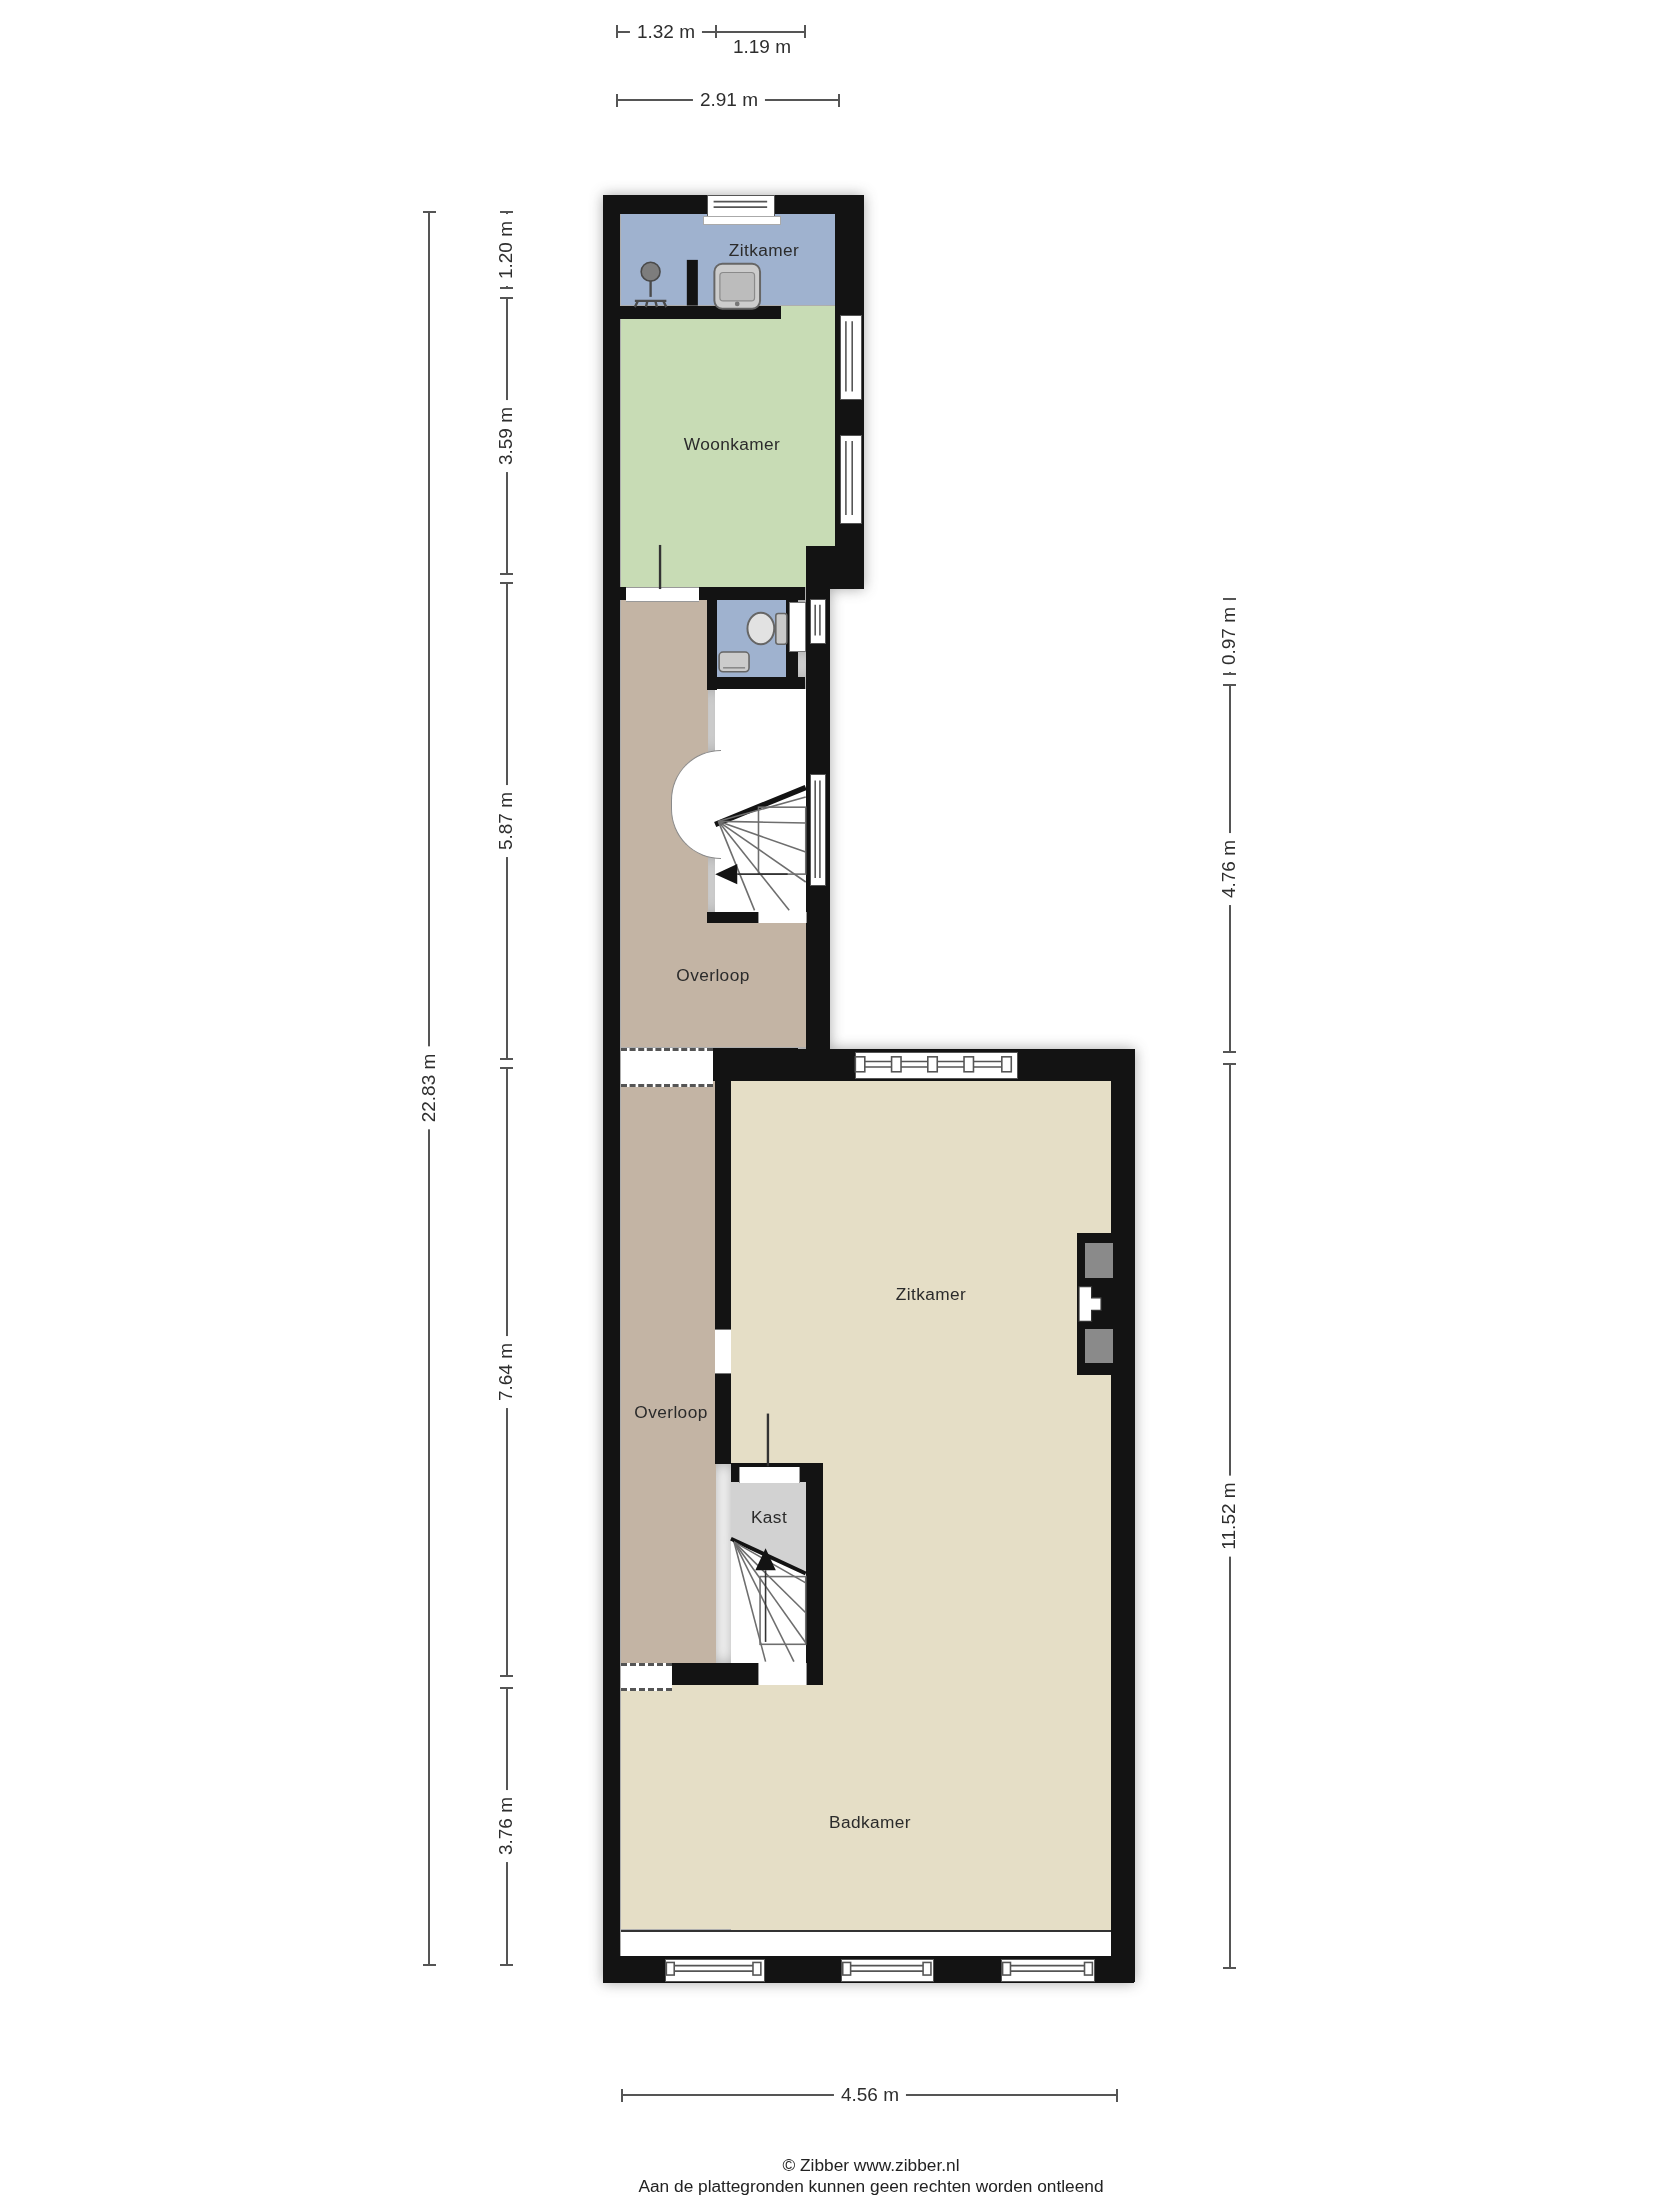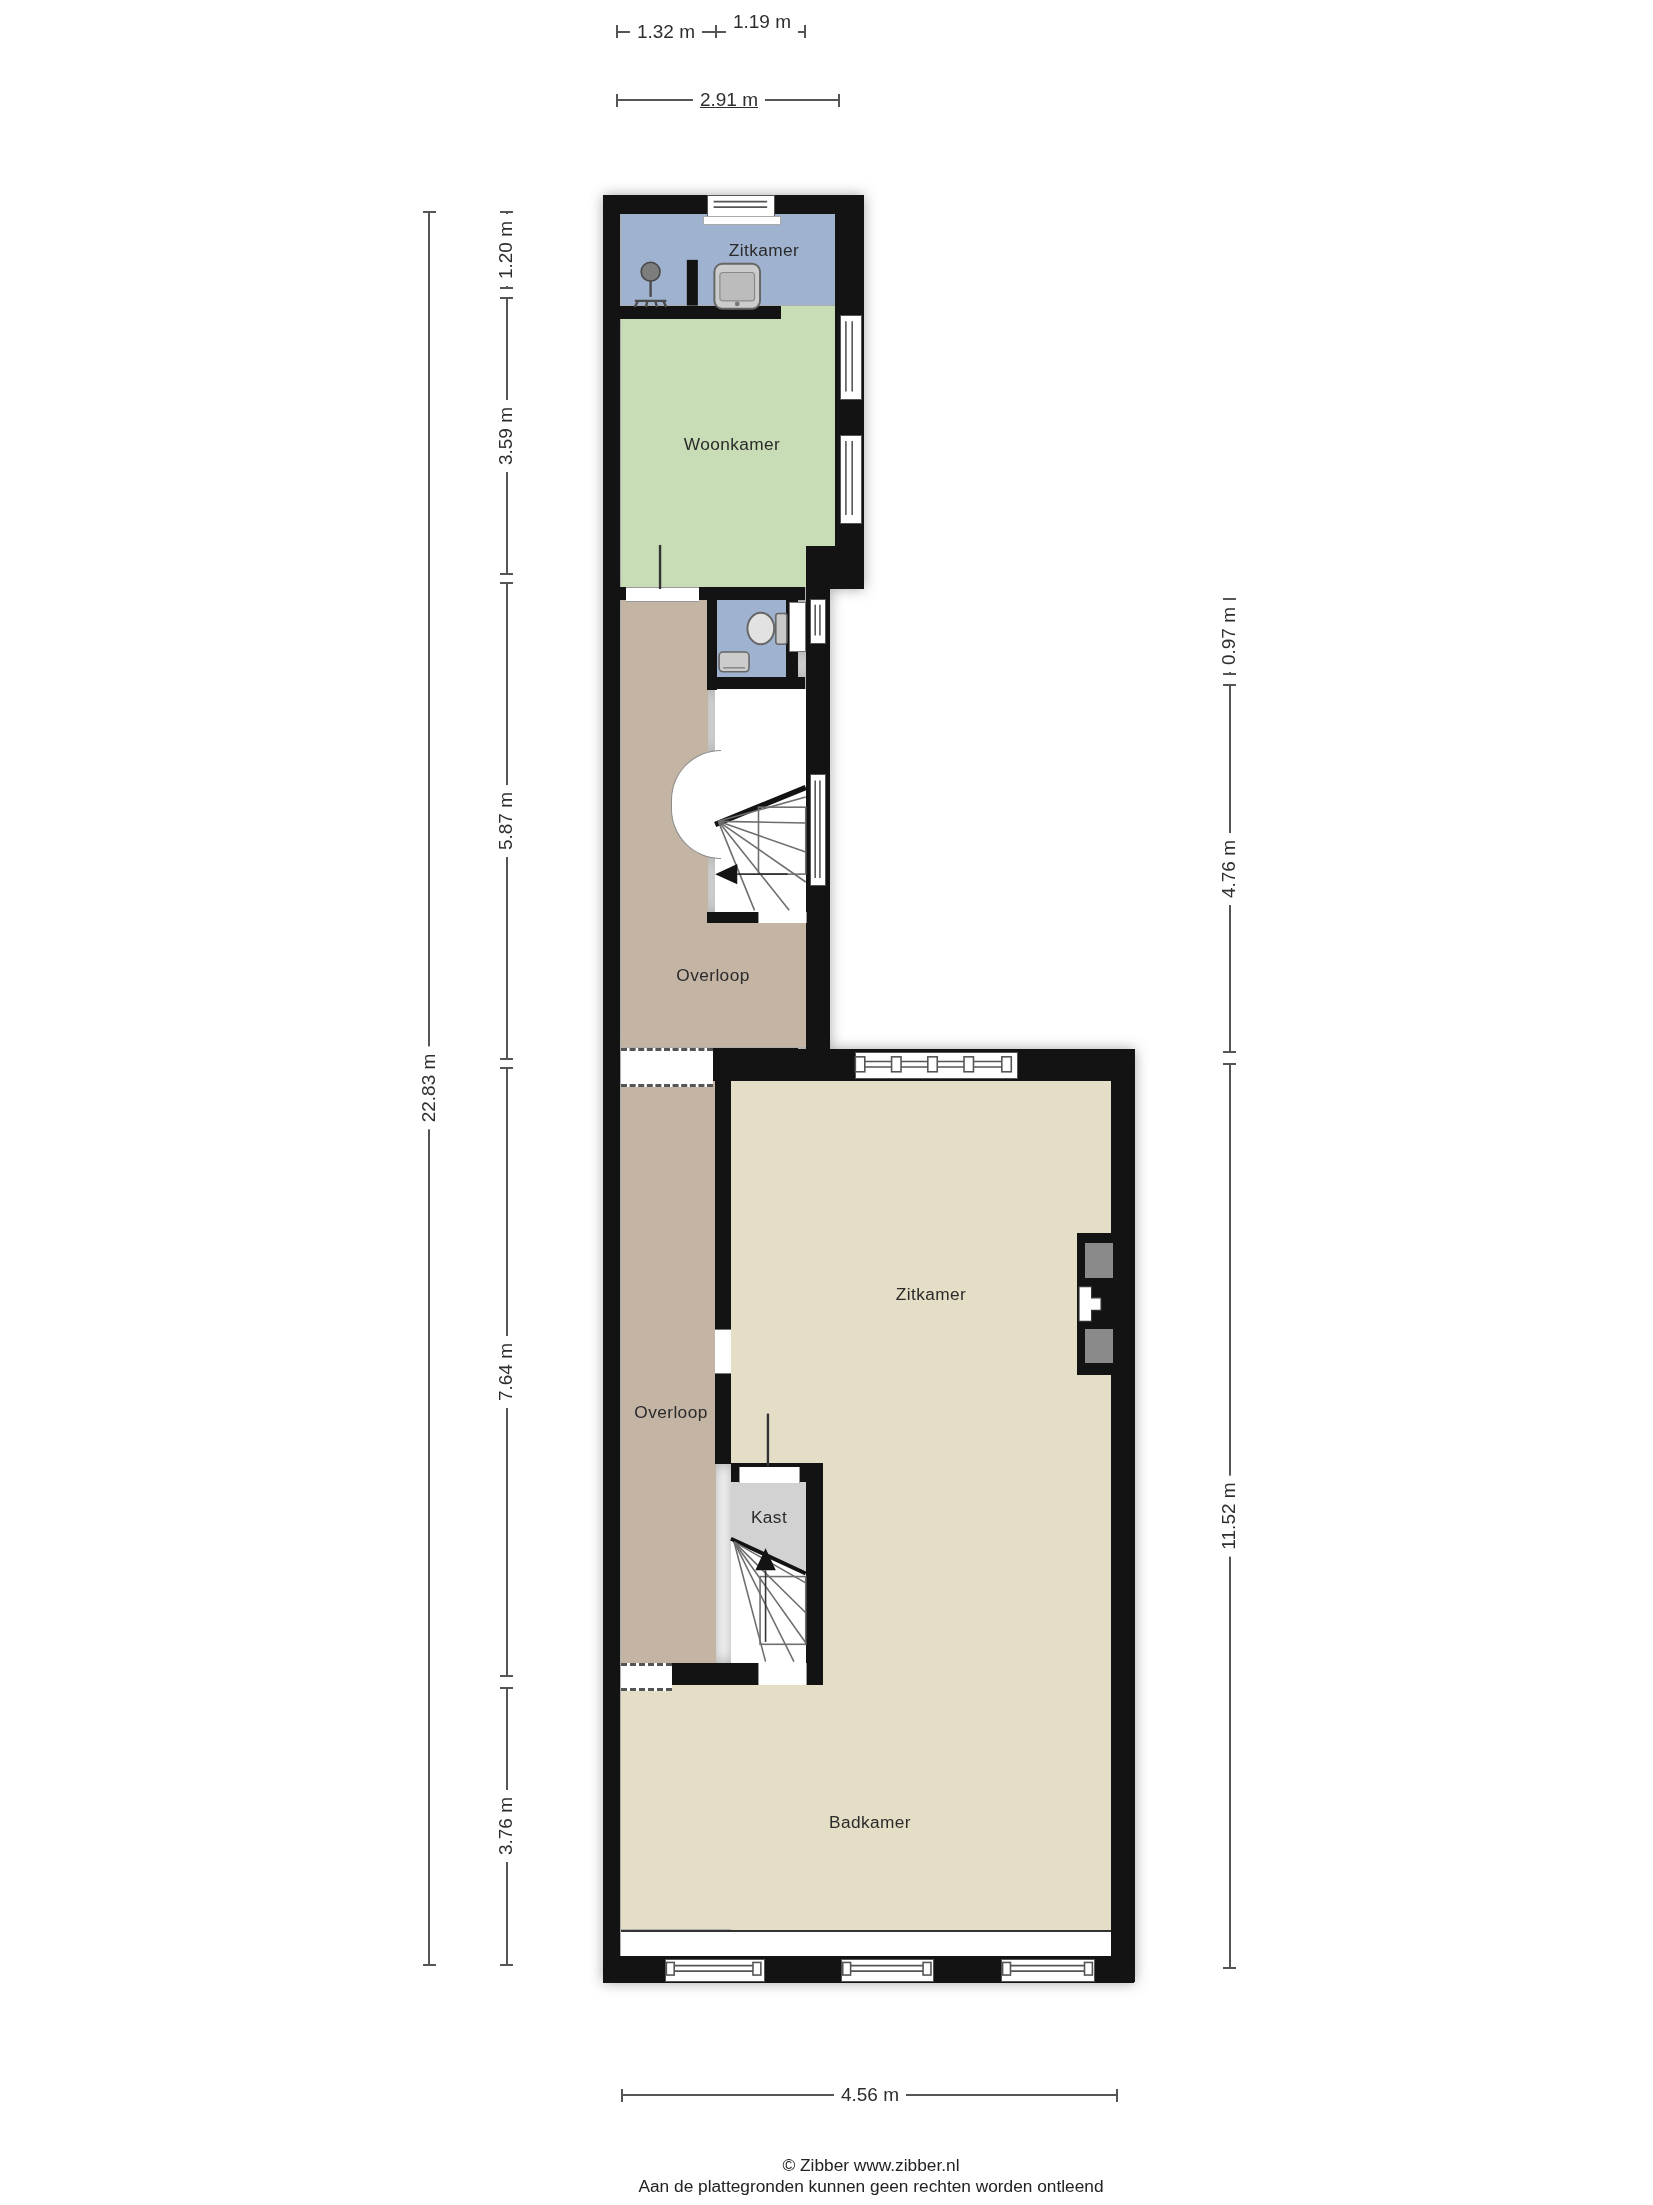--- a/index.html
+++ b/index.html
@@ -201,25 +201,25 @@
   <div class="room-label" style="left:671px;top:1412px;">Overloop</div>
   <div class="room-label" style="left:769px;top:1517px;">Kast</div>
   <div class="room-label" style="left:870px;top:1822px;">Badkamer</div>
 
   <div class="dline" style="left:616px;top:31px;width:101px;height:1.6px;"></div>
   <div class="tick-h" style="left:616px;top:25px;"></div>
   <div class="tick-h" style="left:715px;top:25px;"></div>
   <div class="dim-label" style="left:666px;top:31.5px;">1.32 m</div>
   <div class="dline" style="left:717px;top:31px;width:89px;height:1.6px;"></div>
   <div class="tick-h" style="left:804px;top:25px;"></div>
-  <div class="dim-label" style="left:762px;top:22px;">1.19 m</div>
+  <div class="dim-label" style="left:762px;top:47px;">1.19 m</div>
   <div class="dline" style="left:616px;top:99px;width:224px;height:1.6px;"></div>
   <div class="tick-h" style="left:616px;top:94px;"></div>
   <div class="tick-h" style="left:838px;top:94px;"></div>
-  <div class="dim-label" style="left:729px;top:100px;text-decoration:underline;">2.91 m</div>
+  <div class="dim-label" style="left:729px;top:100px;">2.91 m</div>
 
   <div class="dline" style="left:428px;top:211px;width:1.6px;height:1755px;"></div>
   <div class="tick-v" style="left:423px;top:211px;"></div>
   <div class="tick-v" style="left:423px;top:1964px;"></div>
   <div class="dim-label-v" style="left:429px;top:1088px;">22.83 m</div>
 
   <div class="dline" style="left:506px;top:211px;width:1.6px;height:78px;"></div>
   <div class="tick-v" style="left:500px;top:211px;"></div>
   <div class="tick-v" style="left:500px;top:287px;"></div>
   <div class="dim-label-v" style="left:506px;top:250px;">1.20 m</div>

